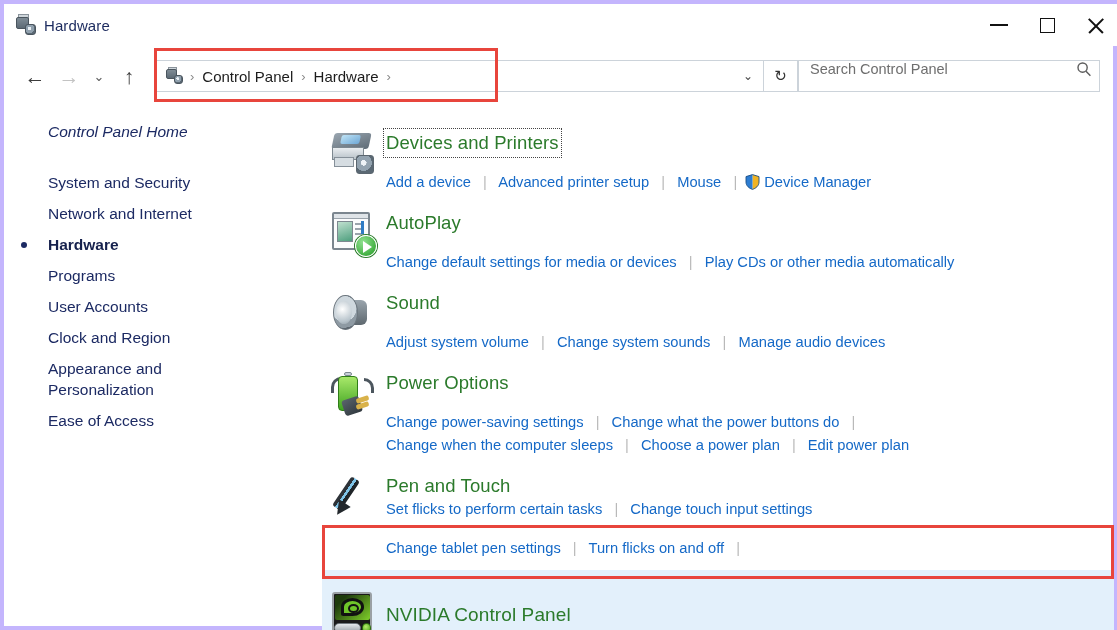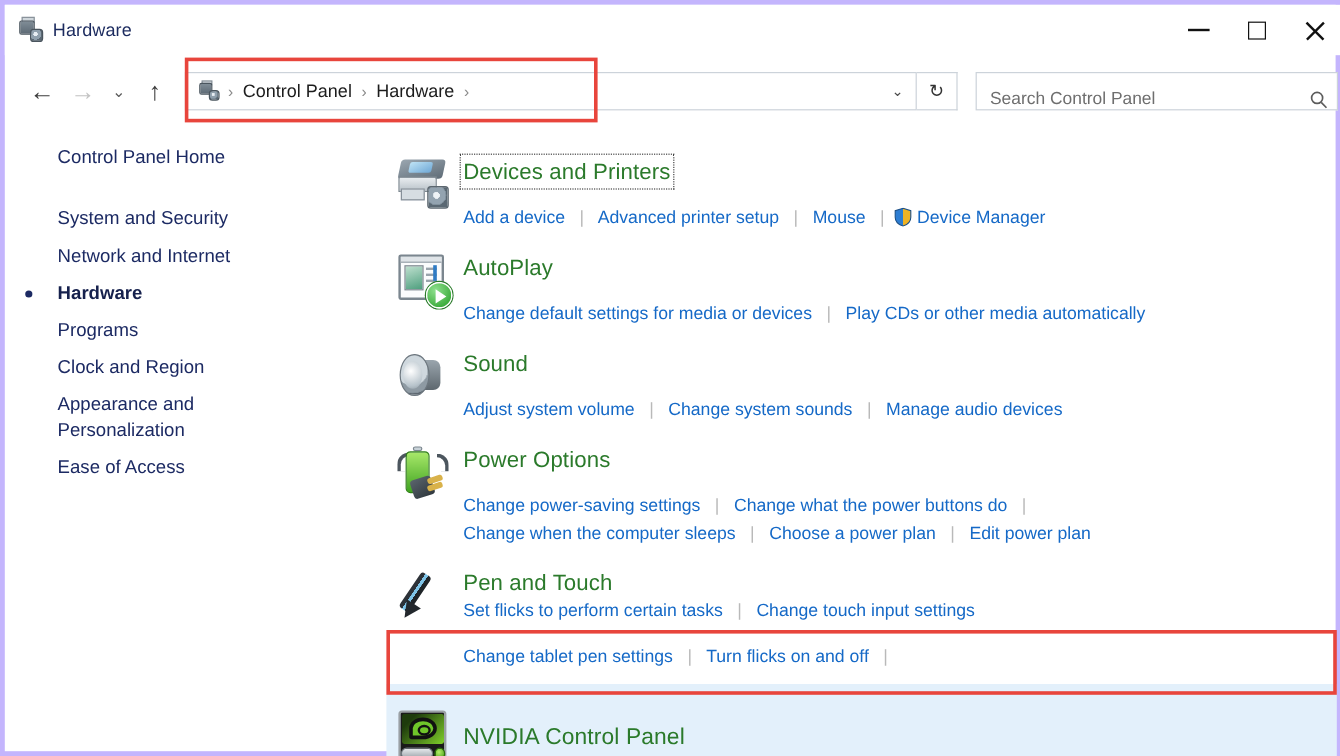--- a/index.html
+++ b/index.html
@@ -87,24 +87,24 @@
     width: 30px; height: 30px;
     display: flex; align-items: center; justify-content: center;
     font-size: 12px; color: #4a4a4a;
   }
   .crumb-refresh {
     width: 32px; height: 30px;
     display: flex; align-items: center; justify-content: center;
     font-size: 15px; color: #333; border-left: 1px solid #e2e6ea;
   }
   .searchbox {
-    margin-left: 15px;
+    margin-left: 0;
     width: 302px; height: 32px;
     border: 1px solid #ccd3da; background: #fff;
-    display: flex; align-items: flex-end;
+    display: flex; align-items: flex-start;
   }
   .search-ph {
     font-size: 14.5px; color: #6e6e6e; padding-left: 11px; flex: 1;
   }
   .search-ic {
     width: 30px; display: flex; align-items: center; justify-content: center;
     color: #5c5c5c;
   }
 
   
@@ -121,21 +121,21 @@
   .sidebar {
     position: absolute; top: 112px; left: 0;
     width: 300px;
   }
   .side-item {
     position: relative;
     font-size: 15.5px; color: #1c2a63;
     padding: 5px 0 5px 44px;
     line-height: 21px;
   }
-  .side-item.home { margin-bottom: 20px; }
+  .side-item.home { margin-bottom: 20px; font-style: italic; }
   .side-item.current { font-weight: bold; color: #16214d; }
   .side-bullet {
     position: absolute; left: 17px; top: 13px;
     width: 6px; height: 6px; border-radius: 50%;
     background: #1c2a63;
   }
 
   
   .content {
     position: absolute; top: 120px; left: 318px;
@@ -456,20 +456,23 @@
     </div>
     <div class="side-item">
       <span>Network and Internet</span>
     </div>
     <div class="side-item current">
       <span class="side-bullet"></span>
       <span>Hardware</span>
     </div>
     <div class="side-item">
       <span>Programs</span>
+    </div>
+    <div class="side-item">
+      <span>User Accounts</span>
     </div>
     <div class="side-item">
       <span>Clock and Region</span>
     </div>
     <div class="side-item" style="max-width:200px;">
       <span>Appearance and Personalization</span>
     </div>
     <div class="side-item">
       <span>Ease of Access</span>
     </div>

